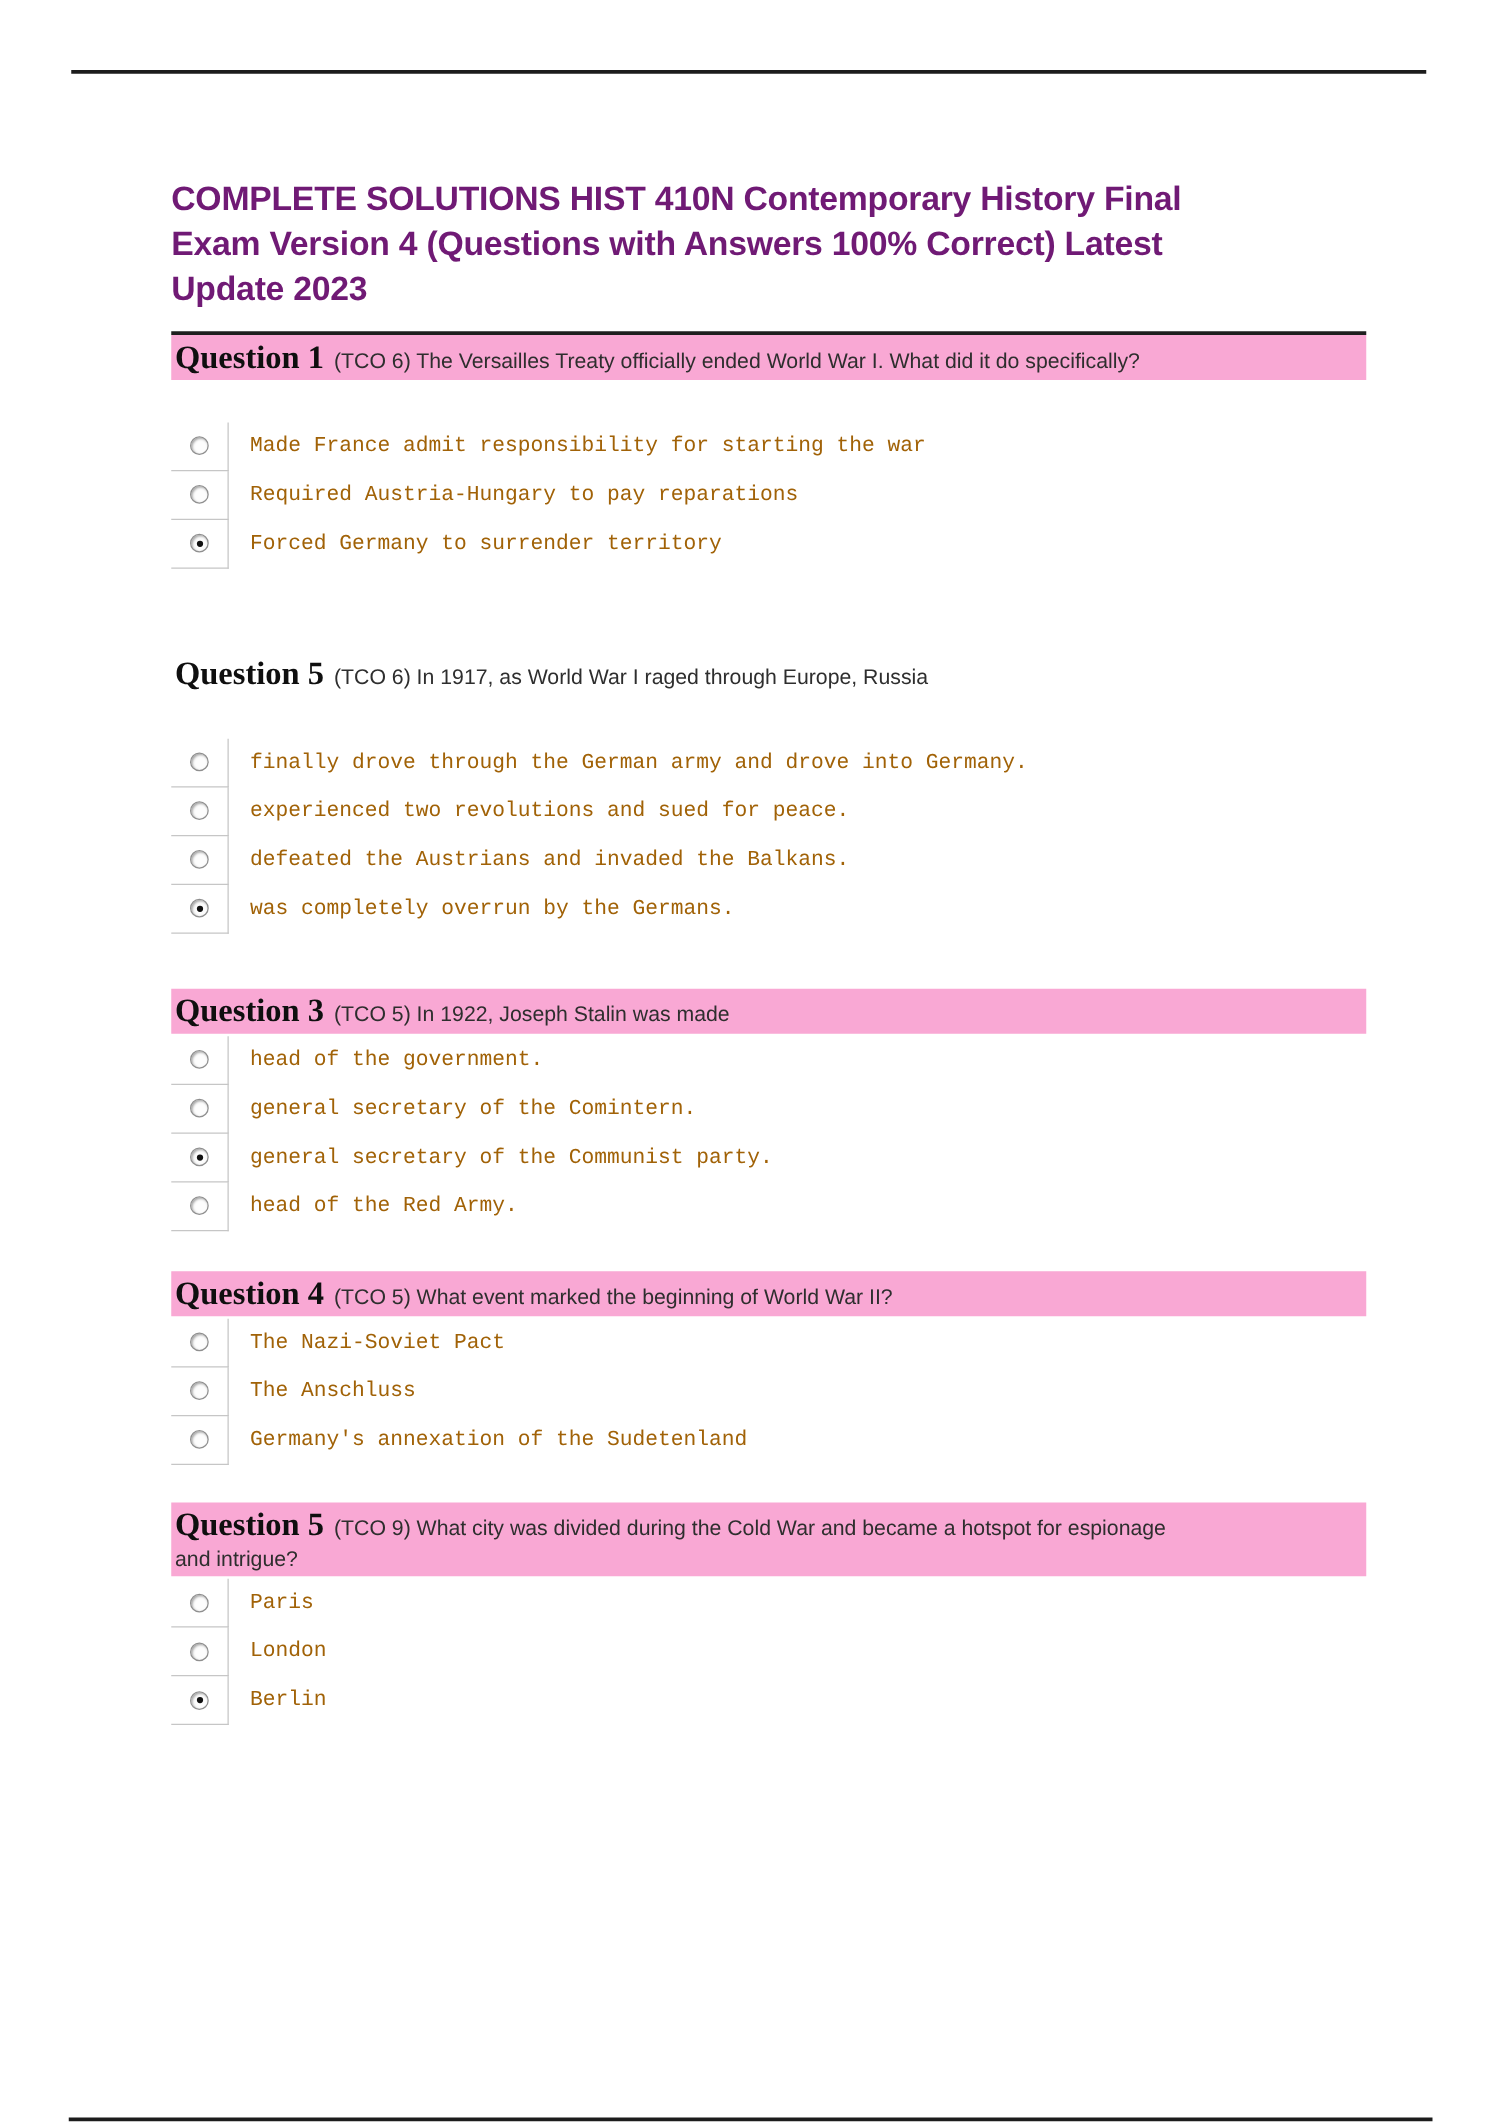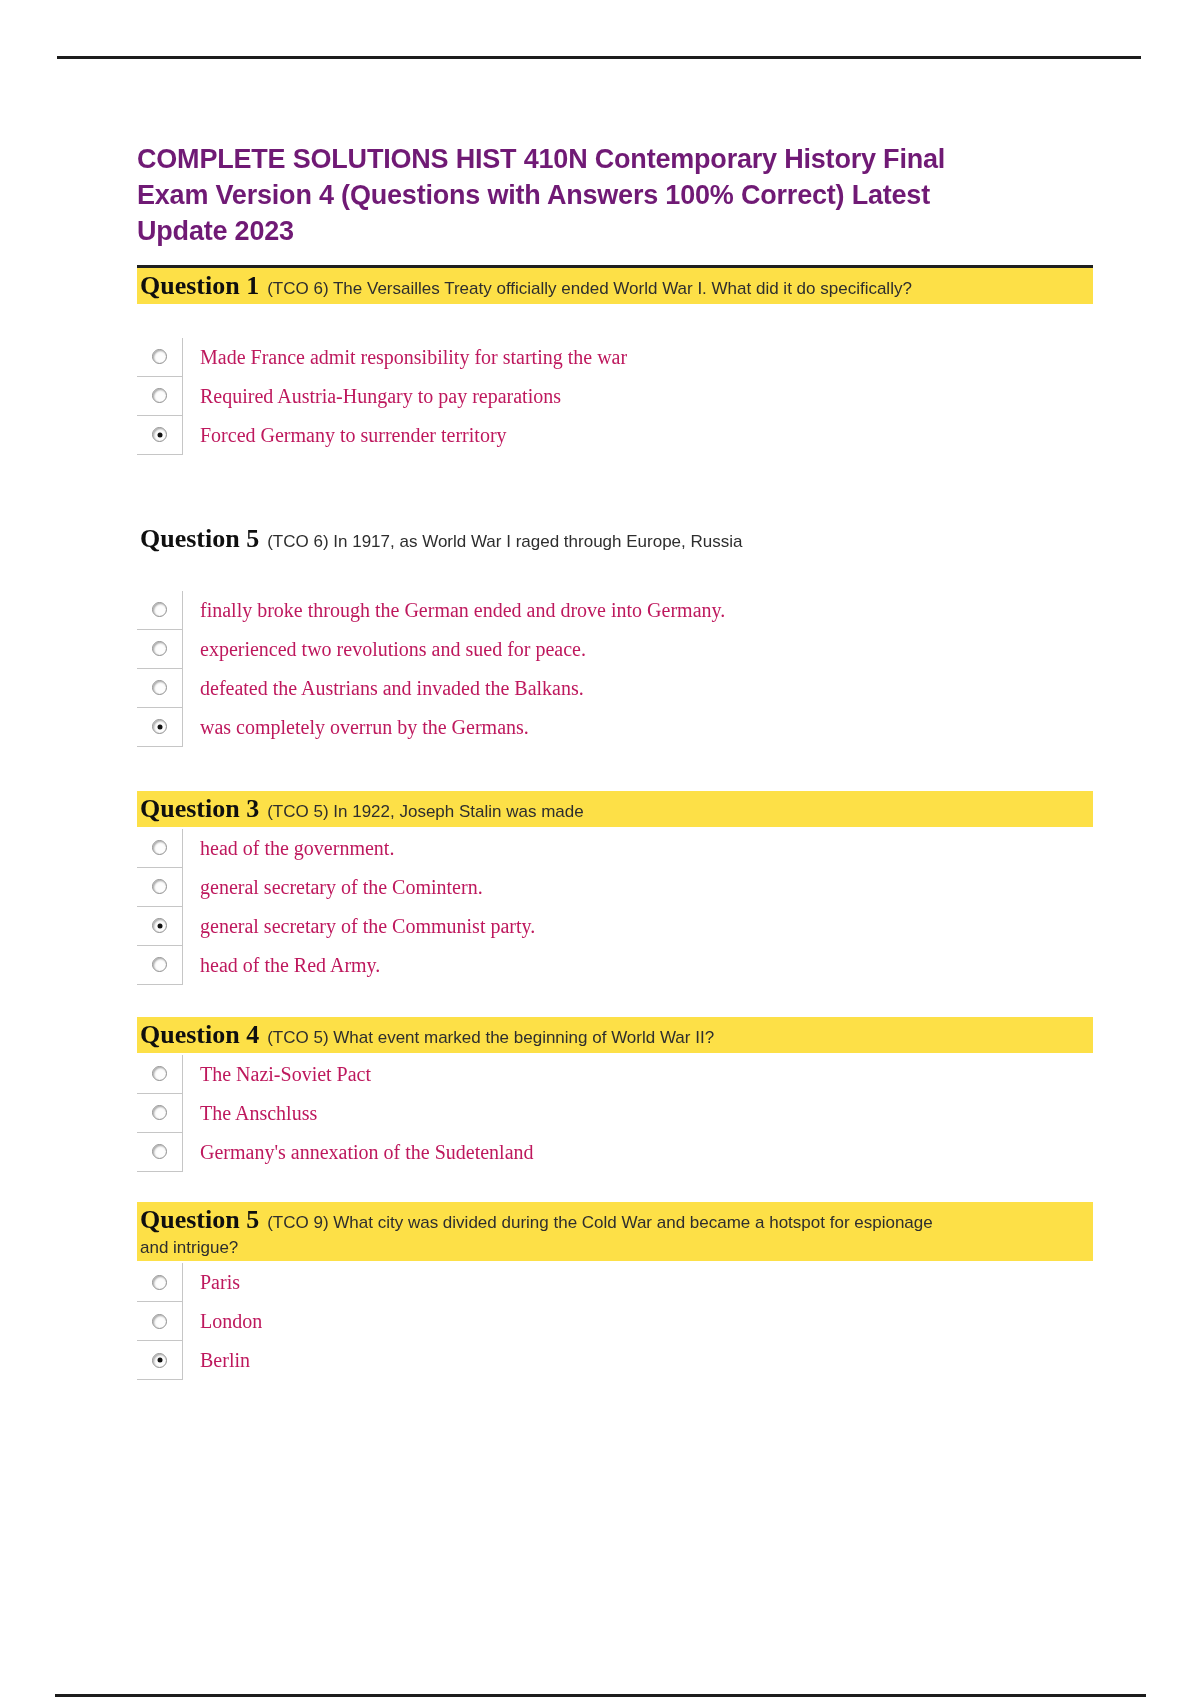--- a/index.html
+++ b/index.html
@@ -43,21 +43,21 @@
     height: 3px;
     background: #1f1f1f;
   }
 
   .q { display: block; }
   .q-header {
     display: block;
     padding: 3px 5px 3px 3px;
     line-height: 1.15;
   }
-  .q-header.shaded { background: #fde047; }
+  .q-header.shaded { background: #f9a8d4; }
   .q-label {
     font-family: "Liberation Serif", serif;
     font-weight: bold;
     font-size: 26px;
     color: #0f0f0f;
     margin-right: 8px;
   }
   .q-prompt {
     font-family: "Liberation Sans", sans-serif;
     font-size: 17px;
@@ -101,23 +101,23 @@
     transform: translate(-50%,-50%);
     width: 5px;
     height: 5px;
     border-radius: 50%;
     background: #111111;
   }
   .opt-row.selected .radio .dot { display: block; }
   .opt-text {
     align-self: center;
     margin-left: 17px;
-    font-family: Liberation Serif, serif;
-    font-size: 20px;
-    color: #be185d;
+    font-family: Liberation Mono, monospace;
+    font-size: 17px;
+    color: #a16207;
   }
 </style>
 </head>
 <body>
 
 <div class="rule" id="top-rule"></div>
 <div class="rule" id="bottom-rule"></div>
 
 <div id="content">
   <h1 class="doc-title">COMPLETE SOLUTIONS HIST 410N Contemporary History Final Exam Version 4 (Questions with Answers 100% Correct) Latest Update 2023</h1>
@@ -148,21 +148,21 @@
           </div>
         </div>
       </section>
       <section class="q gap-options" style="margin-top: 66px;">
         <div class="q-header"><span class="q-label">Question 5</span><span class="q-prompt">(TCO 6) In 1917, as World War I raged through Europe, Russia</span></div>
         <div class="options">
           <div class="opt-row">
             <div class="opt-cell">
               <span class="radio"></span>
             </div>
-            <span class="opt-text">finally broke through the German ended and drove into Germany.</span>
+            <span class="opt-text">finally drove through the German army and drove into Germany.</span>
           </div>
           <div class="opt-row">
             <div class="opt-cell">
               <span class="radio"></span>
             </div>
             <span class="opt-text">experienced two revolutions and sued for peace.</span>
           </div>
           <div class="opt-row">
             <div class="opt-cell">
               <span class="radio"></span>

